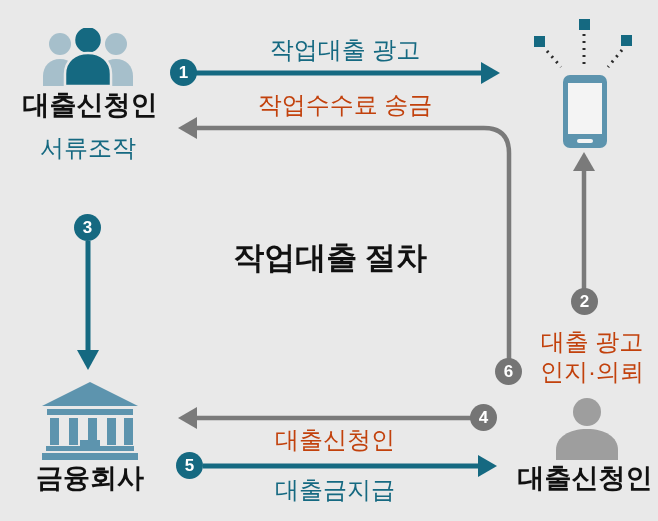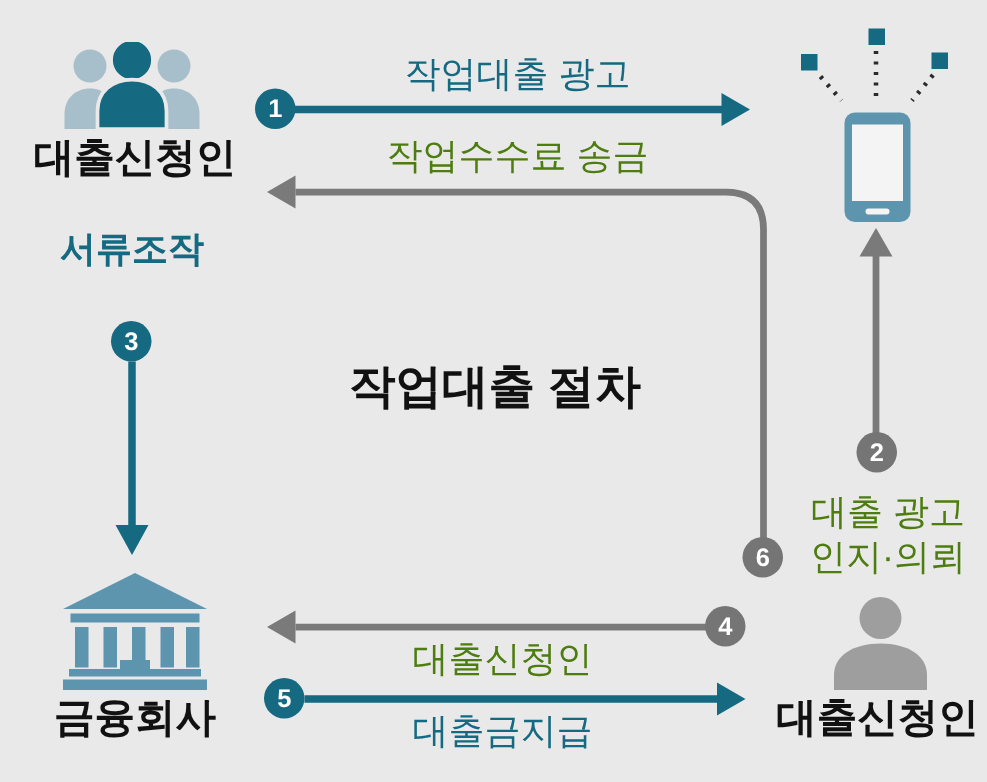--- a/index.html
+++ b/index.html
@@ -4,21 +4,21 @@
 <style>
   html,body{margin:0;padding:0;}
   body{font-family:"Liberation Sans","DejaVu Sans",sans-serif;}
   .stage{
     position:relative;width:658px;height:521px;background:#e9e9e9;overflow:hidden;
   }
   .stage svg{display:block;}
   .abs{position:absolute;}
   .label{
     position:absolute;text-align:center;white-space:nowrap;
-    font-size:24px;line-height:26px;color:#4d7c0f;
+    font-size:24px;line-height:26px;color:#c2410c;
   }
   .label.bold{font-weight:bold;font-size:27px;line-height:28px;color:#111;}
   .label.teal{color:#156981;}
   .title{
     position:absolute;text-align:center;white-space:nowrap;
     font-weight:bold;font-size:31px;line-height:34px;color:#111;
   }
   .badge{
     position:absolute;width:27px;height:27px;border-radius:50%;
     color:#fff;font-weight:bold;font-size:17px;line-height:27px;text-align:center;
@@ -110,38 +110,38 @@
     </g>
   </svg>
 
   <svg class="abs" style="left:552px;top:398px;" width="70" height="62" viewBox="0 0 70 62">
     <g fill="#9e9e9e">
       <circle cx="35" cy="14" r="14"></circle>
       <path d="M4 62 V52 C4 39 17 31 35 31 C53 31 66 39 66 52 V62 Z"></path>
     </g>
   </svg>
 
-  <div class="title" style="left:205px;top:241px;width:250px;">작업대출 절차</div>
+  <div class="title" style="left:205px;top:241px;width:250px;font-family:Liberation Serif, serif;">작업대출 절차</div>
 
   <div class="label bold" style="left:5px;top:91px;width:170px;">대출신청인</div>
   <div class="label bold" style="left:5px;top:464px;width:170px;text-align:center;">금융회사</div>
   <div class="label bold" style="left:500px;top:464px;width:170px;">대출신청인</div>
 
   <div class="badge teal" style="left:170px;top:59px;">1</div>
   <div class="label teal" style="left:245px;top:37px;width:200px;">작업대출 광고</div>
 
   <div class="badge gray" style="left:495px;top:358px;">6</div>
   <div class="label" style="left:235px;top:92px;width:220px;">작업수수료 송금</div>
 
-  <div class="label teal" style="left:3px;top:154px;width:170px;font-weight:bold;">서류조작</div>
+  <div class="label teal" style="left:3px;top:135px;width:170px;">서류조작</div>
   <div class="badge teal" style="left:74px;top:214px;">3</div>
 
   <div class="badge gray" style="left:571px;top:288px;">2</div>
   <div class="label" style="left:512px;top:329px;width:160px;">대출 광고</div>
   <div class="label" style="left:512px;top:359px;width:160px;">인지·의뢰</div>
 
   <div class="badge gray" style="left:470px;top:404px;">4</div>
   <div class="label" style="left:235px;top:427px;width:200px;">대출신청인</div>
 
   <div class="badge teal" style="left:176px;top:452px;">5</div>
-  <div class="label teal" style="left:235px;top:477px;width:200px;font-family:Liberation Mono, monospace;">대출금지급</div>
+  <div class="label teal" style="left:235px;top:477px;width:200px;">대출금지급</div>
 
 </div>
 
 </body></html>

